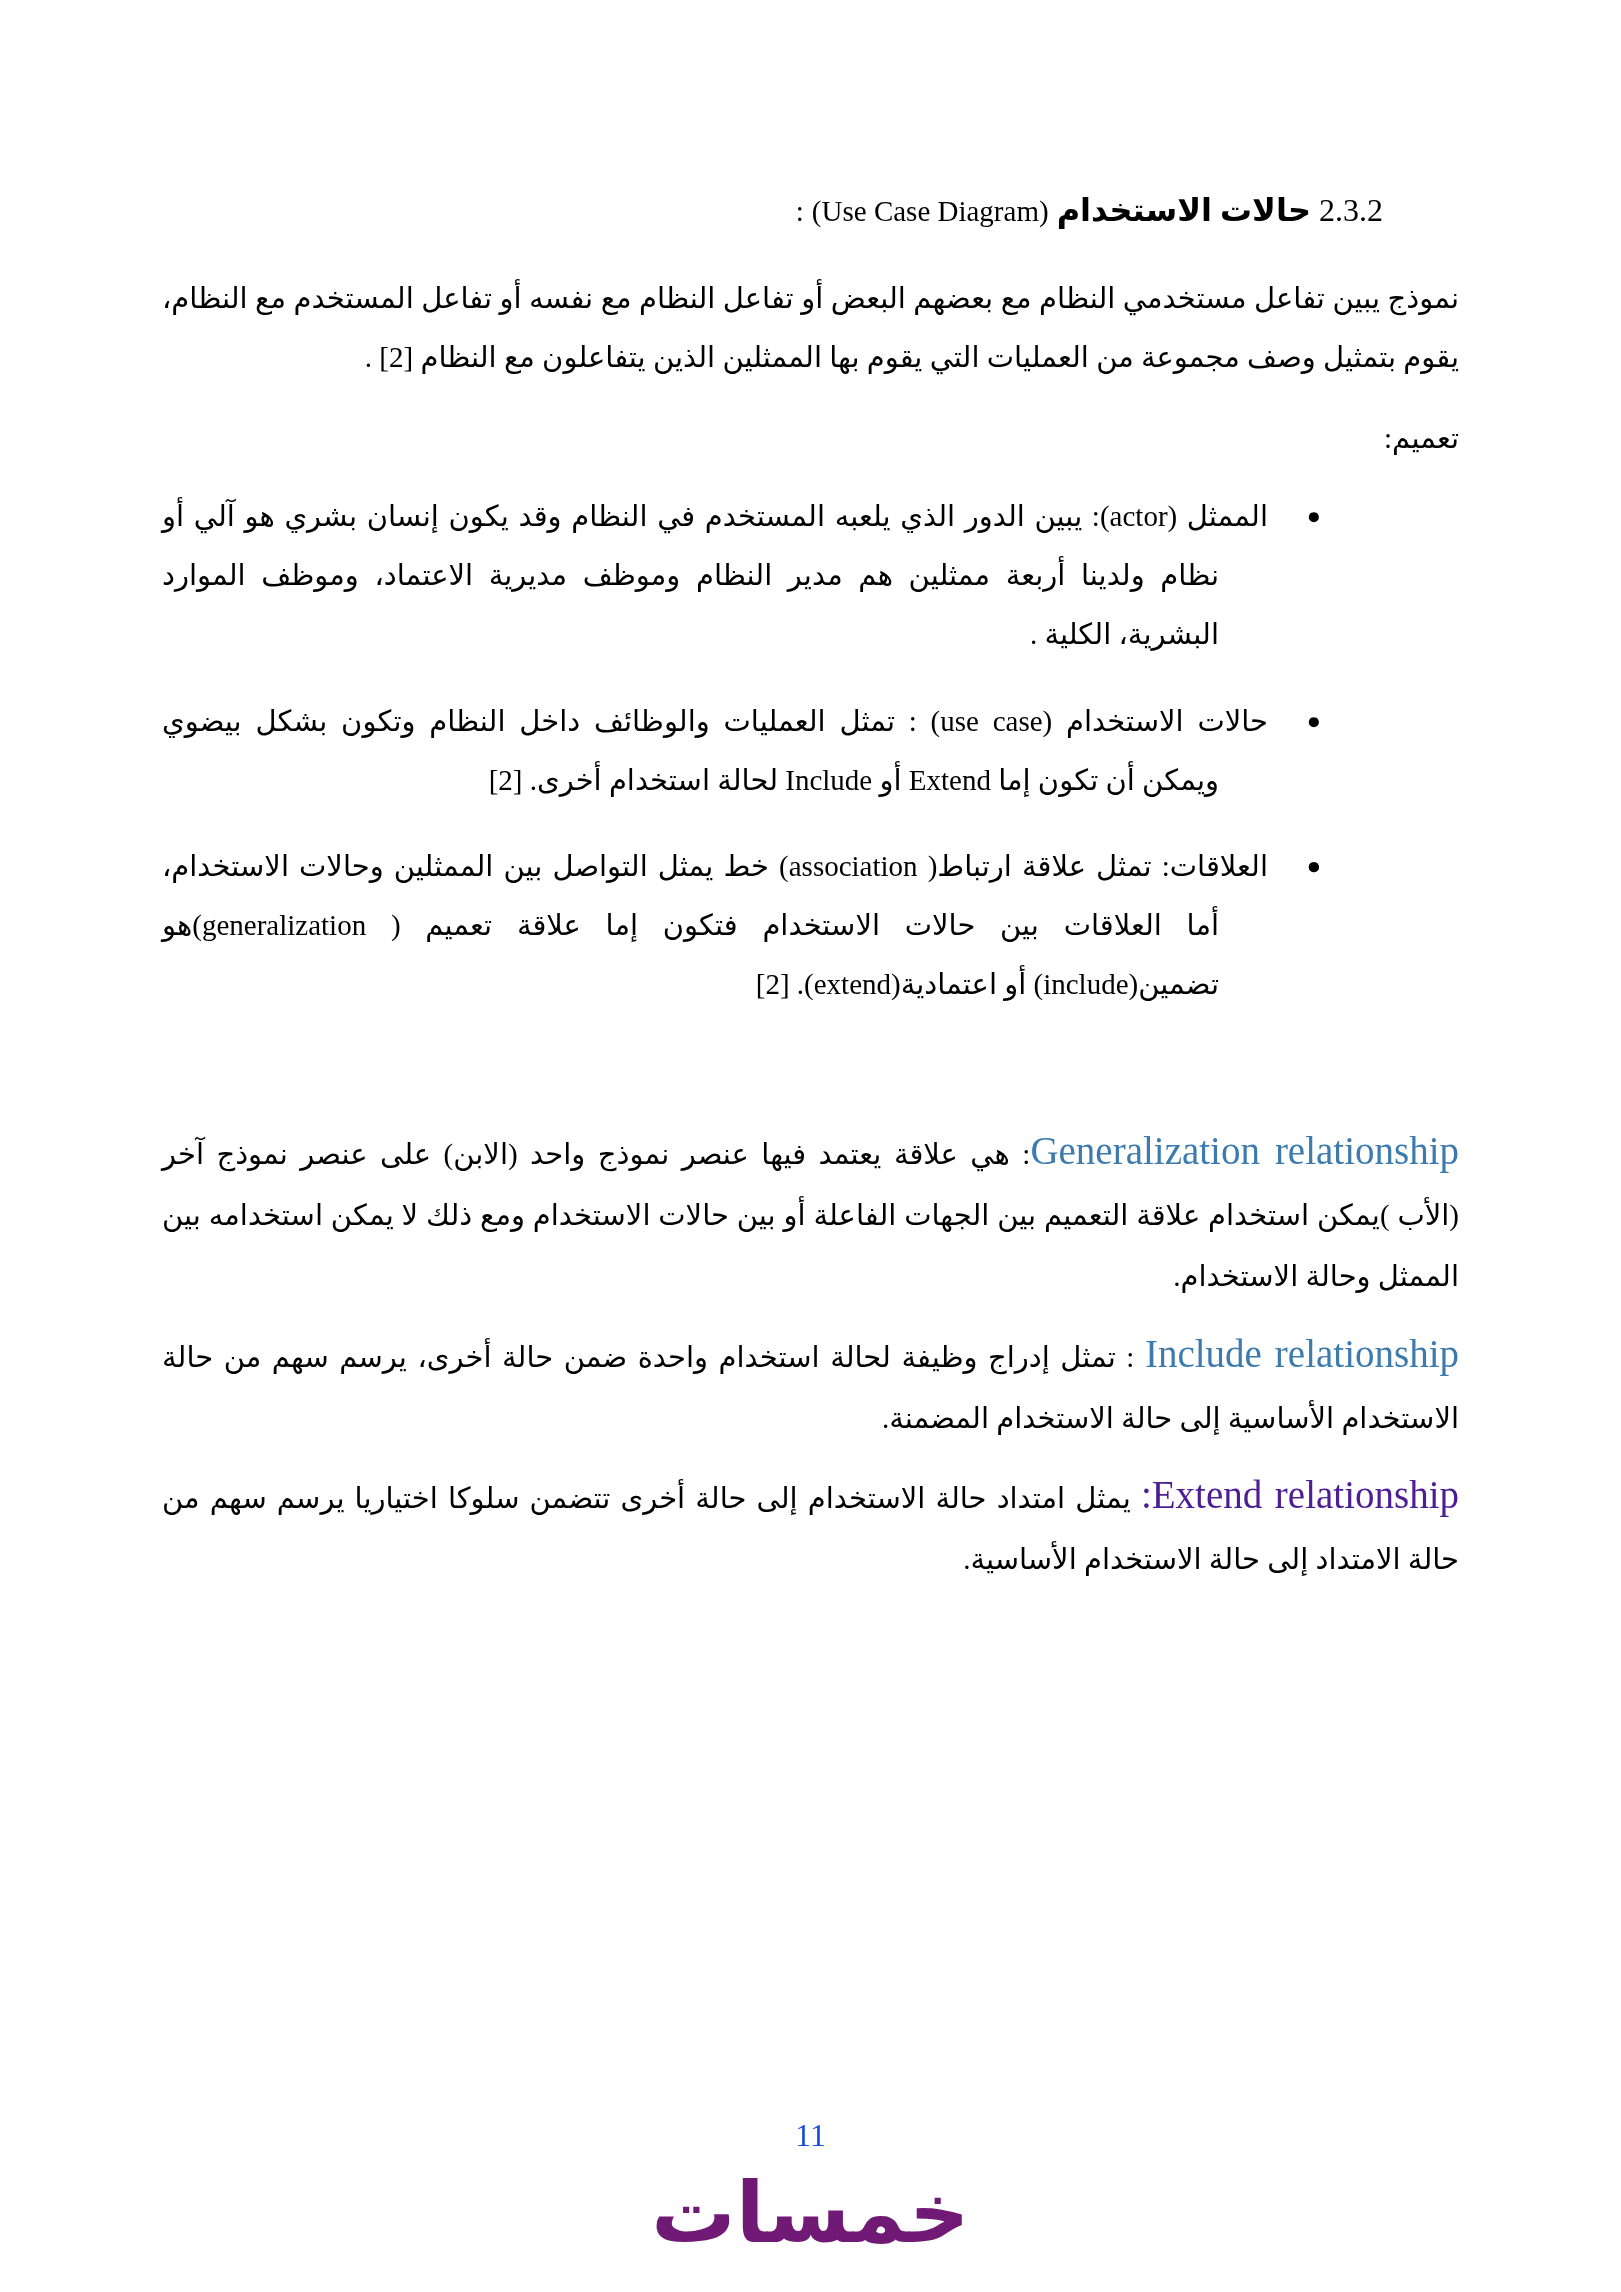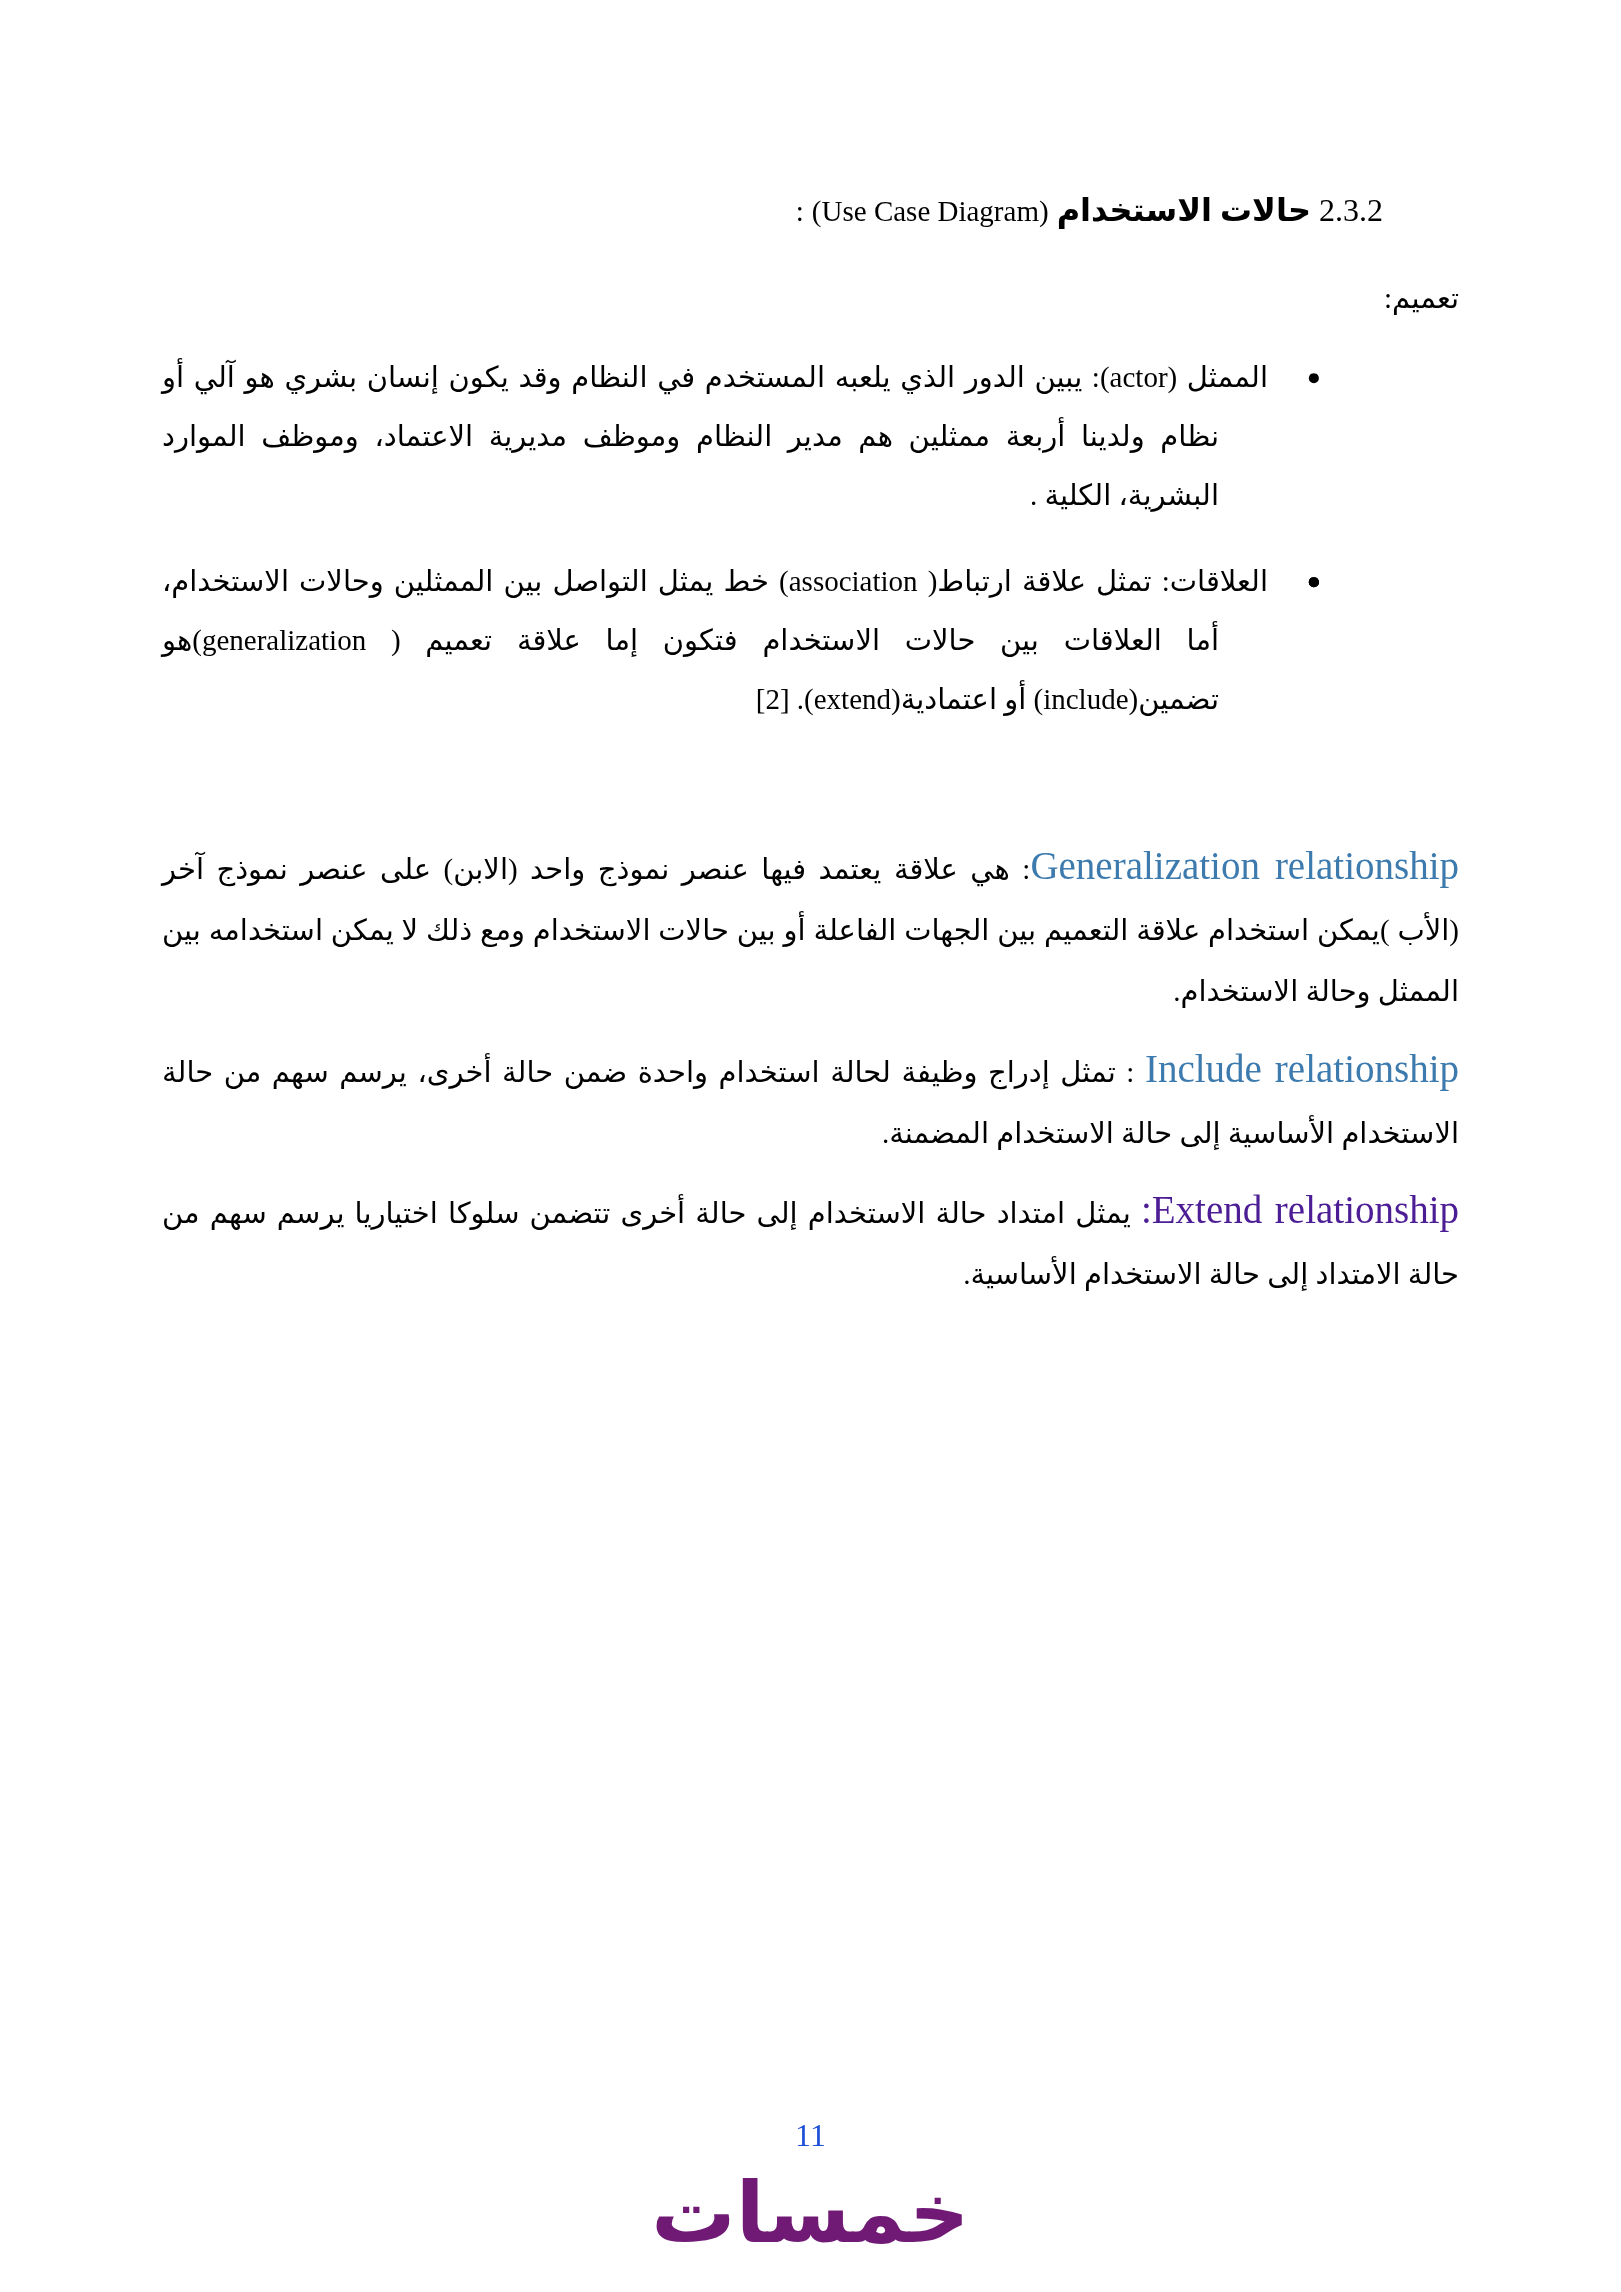--- a/index.html
+++ b/index.html
@@ -93,26 +93,27 @@
 </style>
 </head>
 <body>
 
 <div class="page">
 
   <div class="content">
 
     <h2 class="heading"><span class="h-num">2.3.2</span> <span class="h-ar">حالات الاستخدام</span> <span class="h-en">(Use Case Diagram)</span> <span class="h-colon">:</span></h2>
 
+    <p class="body-par">نموذج يبين تفاعل مستخدمي النظام مع بعضهم البعض أو تفاعل النظام مع نفسه أو تفاعل المستخدم مع النظام، يقوم بتمثيل وصف مجموعة من العمليات التي يقوم بها الممثلين الذين يتفاعلون مع النظام [2] .</p>
 
     <p class="label-par">تعميم:</p>
 
     <ul class="bullets">
       <li><span class="dot">●</span><span>الممثل (actor): يبين الدور الذي يلعبه المستخدم في النظام وقد يكون إنسان بشري هو آلي أو نظام ولدينا أربعة ممثلين هم مدير النظام وموظف مديرية الاعتماد، وموظف الموارد البشرية، الكلية .</span></li>
-      <li><span class="dot">●</span></li>
+      <li><span class="dot">●</span><span>حالات الاستخدام (use case) : تمثل العمليات والوظائف داخل النظام وتكون بشكل بيضوي ويمكن أن تكون إما Extend أو Include لحالة استخدام أخرى. [2]</span></li>
       <li><span class="dot">●</span></li>
       <li><span class="dot">●</span><span>العلاقات: تمثل علاقة ارتباط( association) خط يمثل التواصل بين الممثلين وحالات الاستخدام، أما العلاقات بين حالات الاستخدام فتكون إما علاقة تعميم ( generalization)هو تضمين(include) أو اعتمادية(extend). [2]</span></li>
     </ul>
 
     <div class="relationships">
 
       <p class="rel-par"><span class="term" style="color: rgb(61, 123, 174);">Generalization relationship</span><span>: </span><span>هي علاقة يعتمد فيها عنصر نموذج واحد (الابن) على عنصر نموذج آخر (الأب )يمكن استخدام علاقة التعميم بين الجهات الفاعلة أو بين حالات الاستخدام ومع ذلك لا يمكن استخدامه بين الممثل وحالة الاستخدام.</span></p>
 
       <p class="rel-par"><span class="term" style="color: rgb(61, 123, 174);">Include relationship</span><span> : </span><span>تمثل إدراج وظيفة لحالة استخدام واحدة ضمن حالة أخرى، يرسم سهم من حالة الاستخدام الأساسية إلى حالة الاستخدام المضمنة.</span></p>
 

